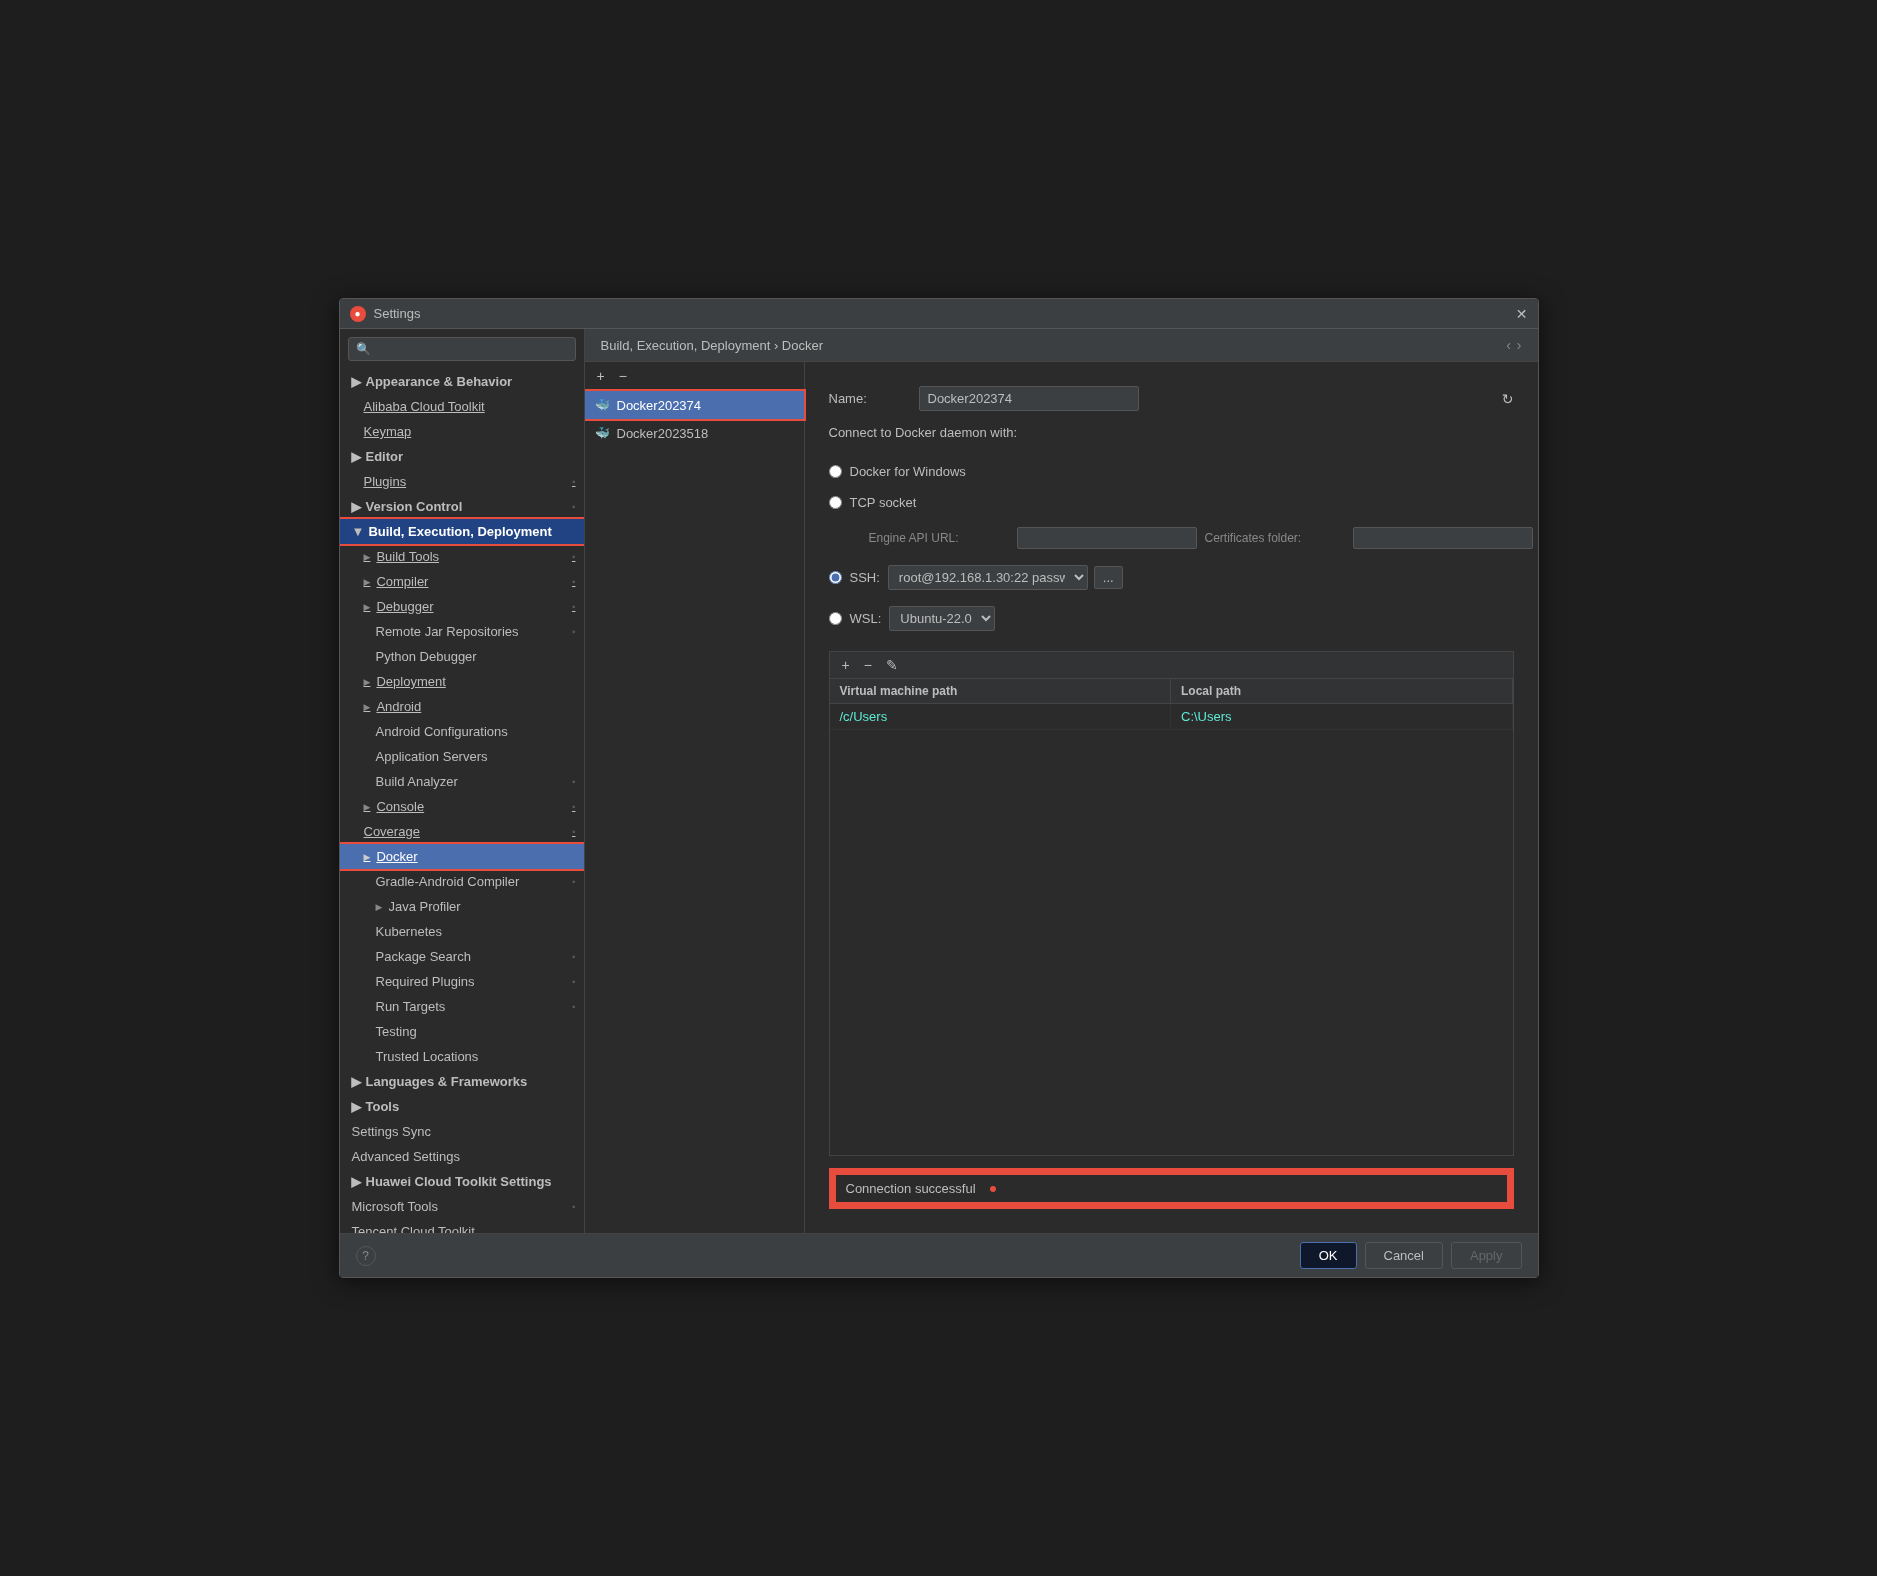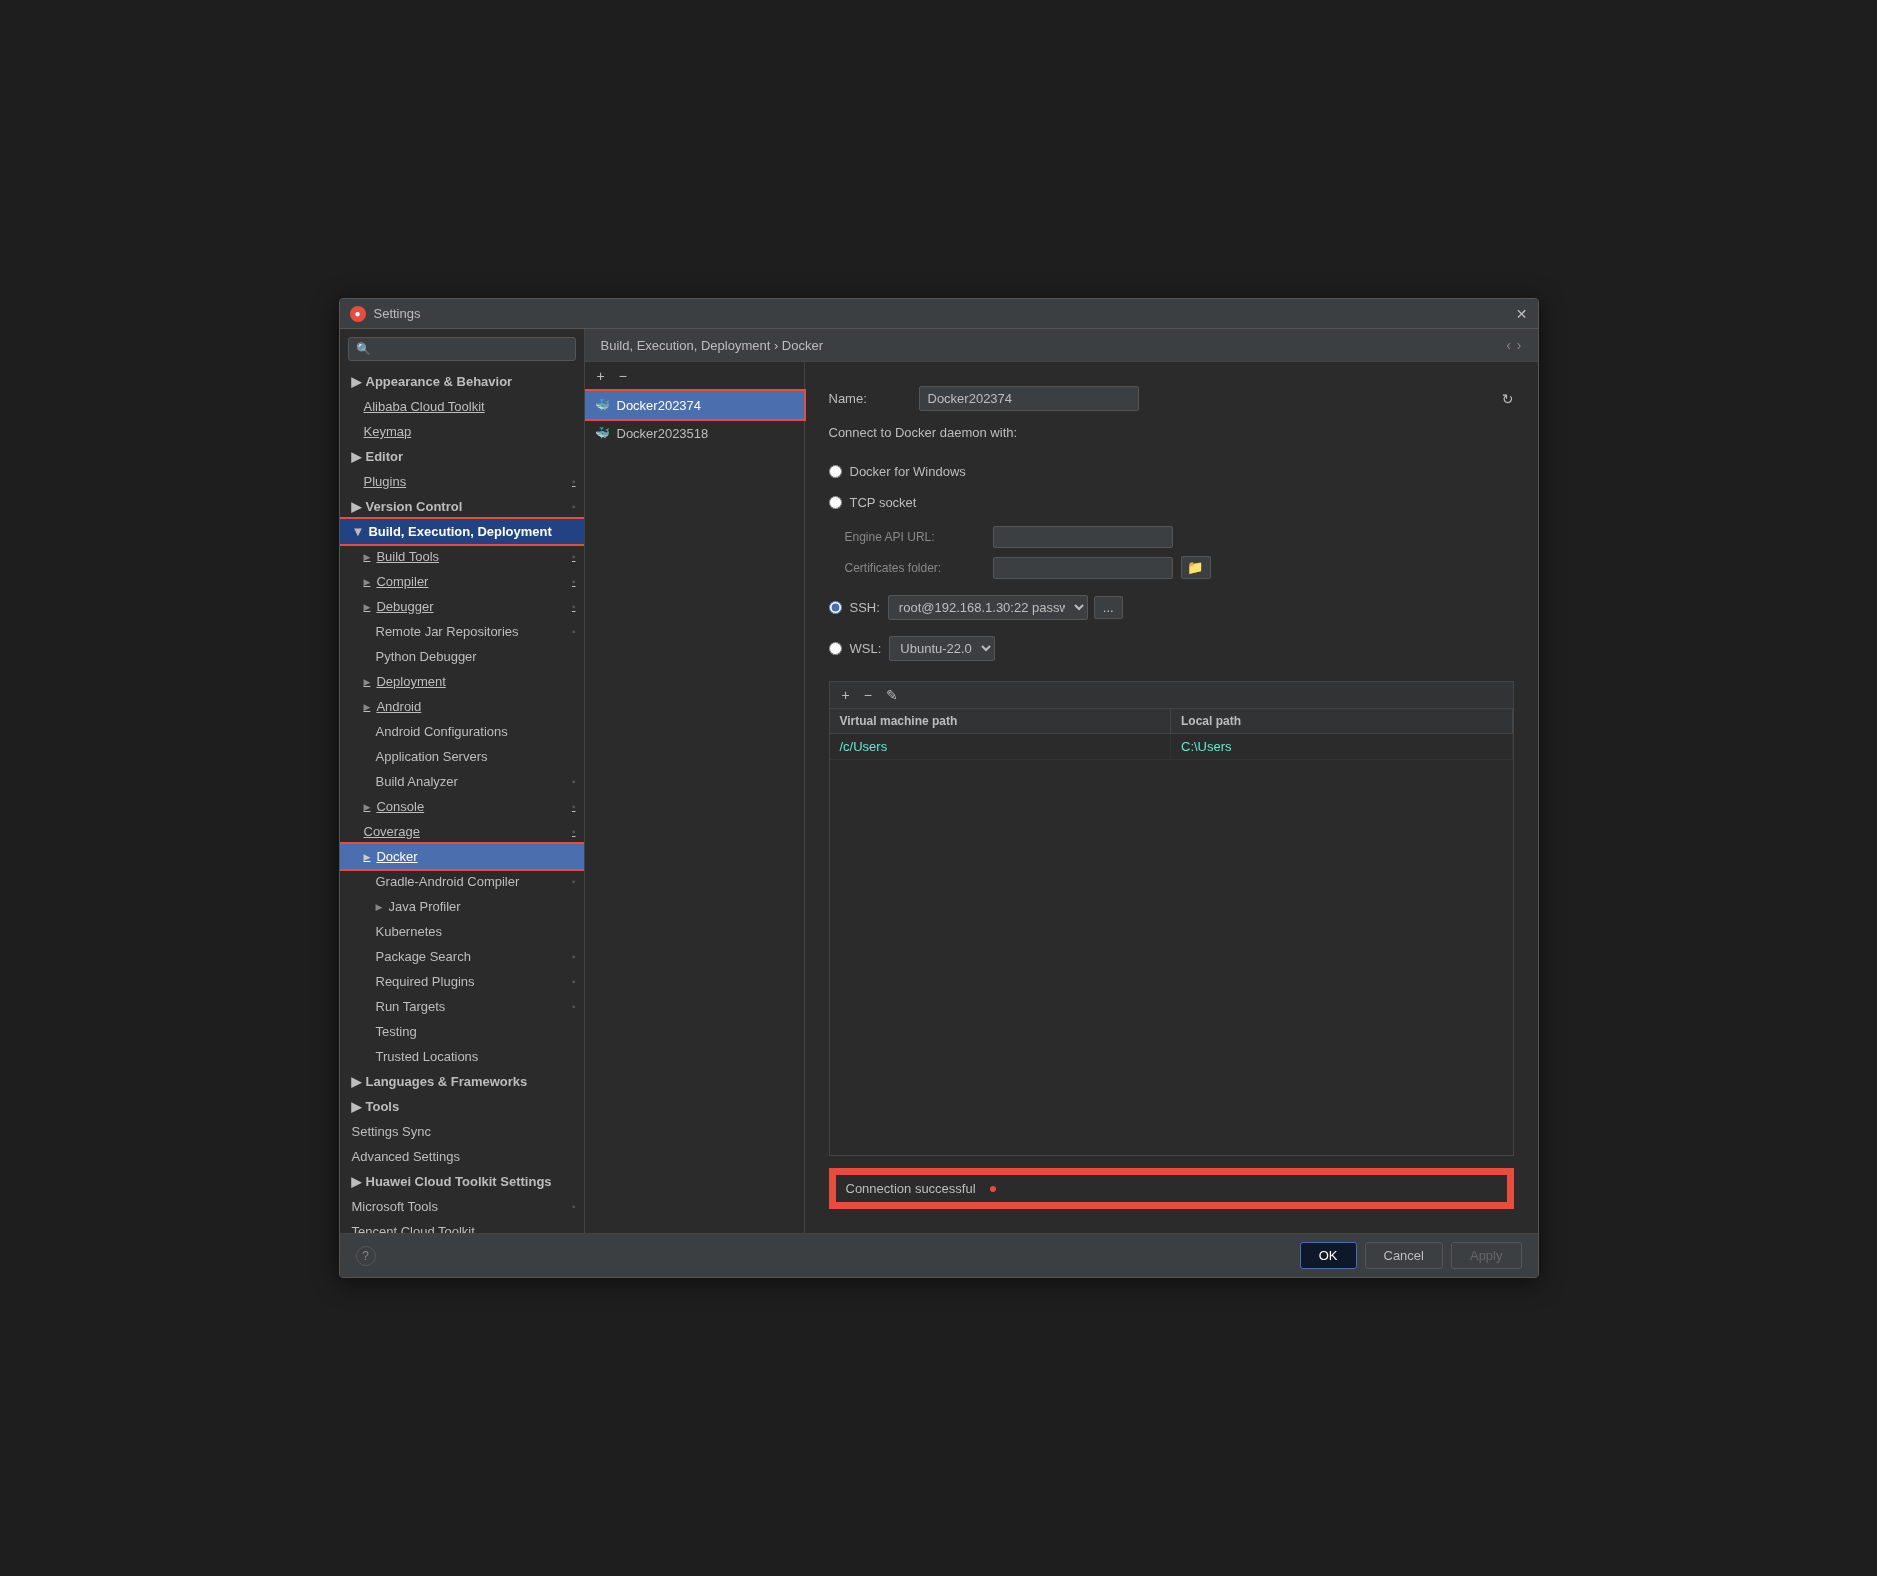--- a/index.html
+++ b/index.html
@@ -242,23 +242,23 @@
       margin-bottom: 10px;
     }
     .radio-row {
       display: flex;
       align-items: center;
       gap: 8px;
     }
     .radio-row input[type=radio] { accent-color: #4b6eaf; }
     .radio-label { color: #bdbdbd; font-size: 13px; }
     .sub-form {
-      margin-left: 16px;
-      display: flex;
-      flex-direction: column;
+      margin-left: 40px;
+      display: flex;
+      flex-direction: row;
       gap: 8px;
     }
     .sub-form-row {
       display: flex;
       align-items: center;
       gap: 8px;
     }
     .sub-form-label {
       color: #888;
       font-size: 12px;

